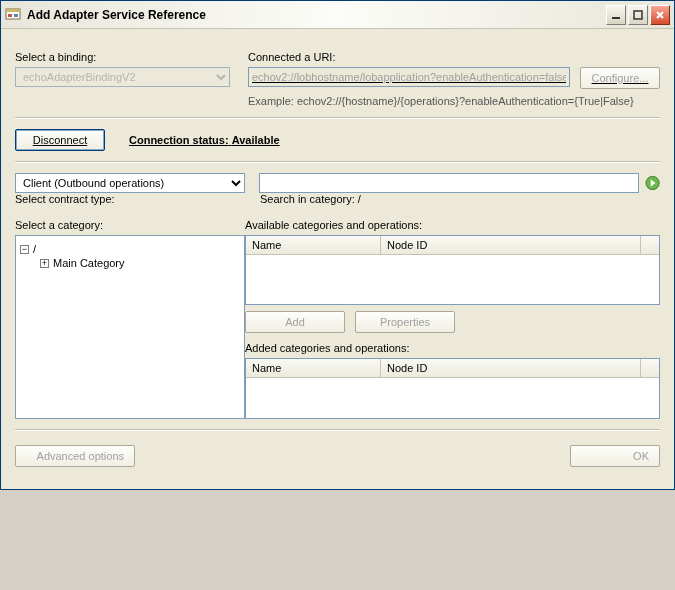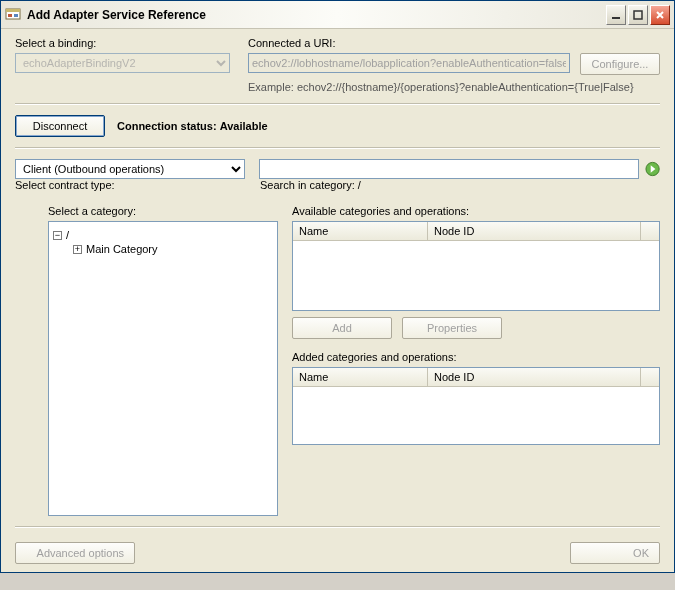--- a/index.html
+++ b/index.html
@@ -4,21 +4,21 @@
 <style>
   * { box-sizing: border-box; margin: 0; padding: 0; }
   body {
     font-family: Tahoma, Arial, sans-serif;
     font-size: 11px;
     background: #d4d0c8;
     color: #000;
   }
   .window {
     width: 675px;
-    height: 573px;
+    height: 490px;
     border: 1px solid #003c74;
     background: #ece9d8;
     position: relative;
     display: flex;
     flex-direction: column;
   }
   .titlebar {
     height: 28px;
     background: linear-gradient(to right, #e8e6da, #fcfcf8, #e8e6da);
     border-bottom: 1px solid #c6c3b3;
@@ -49,21 +49,21 @@
     cursor: pointer;
   }
   .winbtn.close {
     background: linear-gradient(#f5a796, #d64d2f);
     border-color: #fff #8b2a14 #8b2a14 #fff;
     color: #fff;
     font-weight: bold;
   }
   .content {
     flex:1;
-    padding: 8px 14px;
+    padding: 22px 14px;
     background: #ece9d8;
     overflow: hidden;
     display: flex;
     flex-direction: column;
   }
   .row { display:flex; }
   .sep {
     height: 2px;
     border-top: 1px solid #c0bdad;
     border-bottom: 1px solid #fff;
@@ -77,45 +77,45 @@
     height: 20px;
     border: 1px solid #7f9db9;
     background: #fff;
     font-size: 11px;
     padding: 1px 3px;
   }
   select.combo:disabled, input.txt:disabled {
     background:#ece9d8;
     color:#a0a0a0;
   }
-  .uri-line { display:flex; gap:10px; }
+  .uri-line { display:flex; gap:10px;text-decoration:underline; }
   .uri-line .txt { flex:1; }
   .btn {
     height: 22px;
     min-width: 80px;
     padding: 0 10px;
     border: 1px solid #aca899;
     background: linear-gradient(#fdfdfb, #f1efe2);
     font-size: 11px;
     border-radius: 2px;
     cursor: pointer;
   }
   .btn:disabled {
     color:#a0a0a0;
     cursor:default;
   }
   .btn.default {
     border: 1px solid #003c74;
     box-shadow: inset 0 0 0 1px #86a7d0;
   }
   .example { color:#555; font-size:11px; margin-top:6px; }
-  .connect-row { display:flex; align-items:center; gap:12px; }
+  .connect-row { display:flex; align-items:center; gap:24px;text-decoration:underline; }
   .status-label { font-weight:bold; }
   .status-value { font-weight:bold; }
-  .midgrid { display:flex; gap:14px; flex:1; min-height:0;margin-left:33px;}
+  .midgrid { display:flex; gap:0; flex:1; min-height:0;}
   .midleft { width: 230px; display:flex; flex-direction:column; }
   .midright { flex:1; display:flex; flex-direction:column; min-width:0;}
   .treebox {
     border:1px solid #7f9db9;
     background:#fff;
     flex:1;
     padding:6px 4px;
     overflow:auto;
   }
   .treenode { display:flex; align-items:center; font-size:11px; padding:1px 0;}

